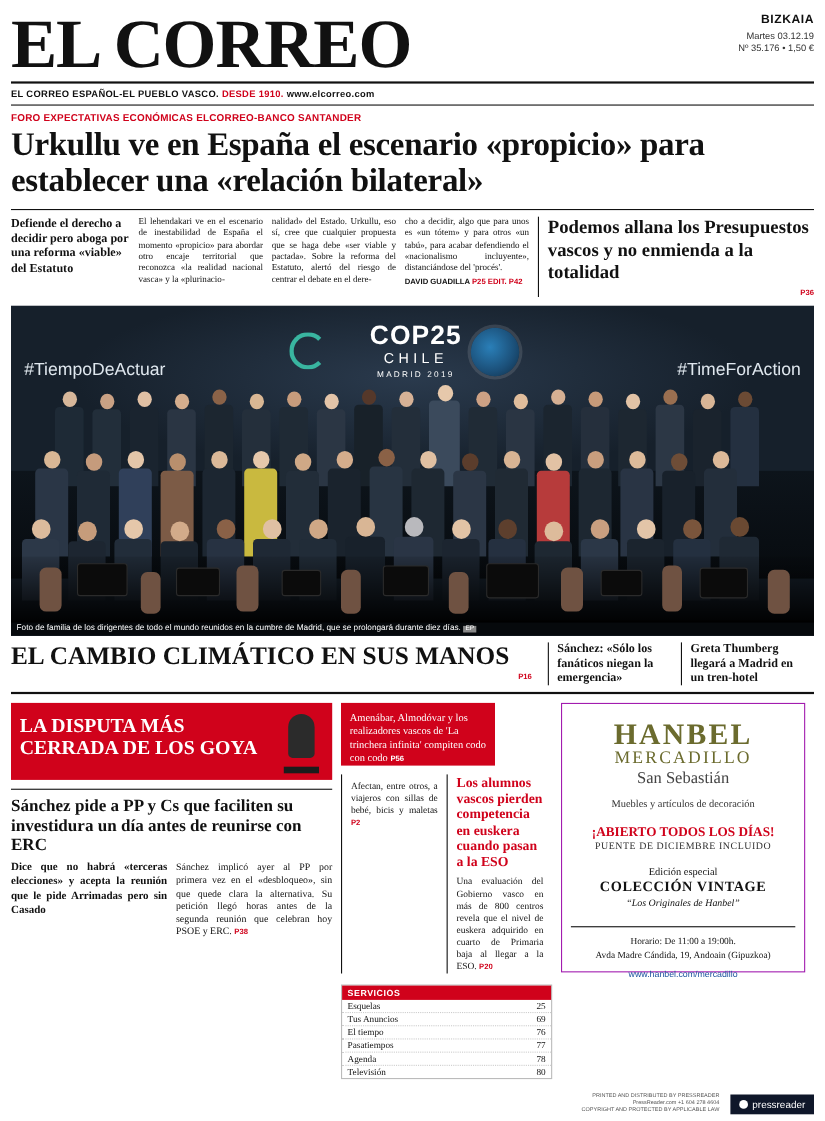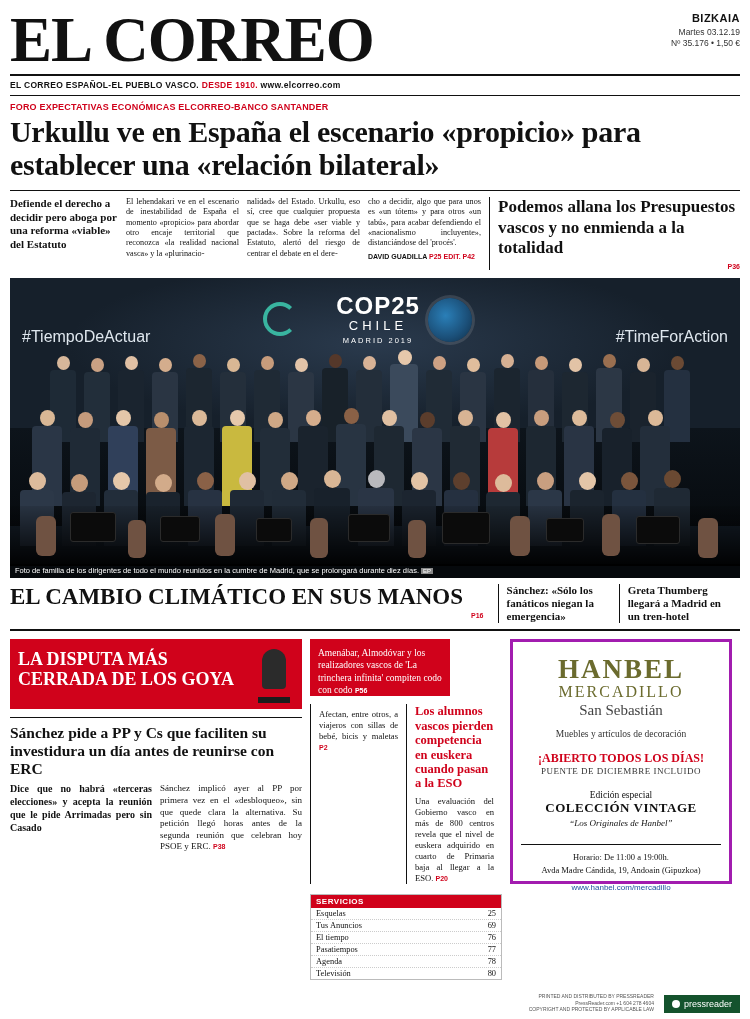--- a/index.html
+++ b/index.html
@@ -148,37 +148,37 @@
   .mid-box { border-left:1px solid #111; padding-left:8px; }
   .mid-head { font-family:"Liberation Serif", serif; font-weight:bold; font-size:12.5px; line-height:1.15; }
   .mid-body { font-family:"Liberation Serif", serif; font-size:8.6px; line-height:1.28; text-align:justify; padding-top:5px; }
   .mid-red { color:#d0021b; font-weight:bold; font-family:"Liberation Serif", serif; font-size:12.5px; line-height:1.15; }
 
   .servicios { margin-top:10px; border:1px solid #bbb; }
   .serv-title { background:#d0021b; color:#fff; font-family:"Liberation Sans", sans-serif; font-size:8px; font-weight:bold; padding:2px 5px; letter-spacing:0.5px; }
   .serv-row { display:flex; justify-content:space-between; font-family:"Liberation Serif", serif; font-size:8.4px; padding:1px 5px; border-bottom:1px dotted #ccc; }
   .serv-row:last-child { border-bottom:none; }
 
-  .hanbel { border:3px solid #a21caf; height:245px; text-align:center; padding:12px 8px; }
+  .hanbel { border:1px solid #a21caf; height:245px; text-align:center; padding:12px 8px; }
   .hanbel-name { font-family:"Liberation Serif", serif; font-size:27px; font-weight:bold; color:#6b6b2e; letter-spacing:2px; }
   .hanbel-sub { font-family:"Liberation Serif", serif; font-size:16px; color:#6b6b2e; letter-spacing:2px; margin-top:-2px; }
   .hanbel-city { font-family:"Liberation Serif", serif; font-size:15px; color:#444; margin-top:1px; }
   .hanbel-line { font-family:"Liberation Serif", serif; font-size:9.5px; color:#333; margin-top:10px; }
   .hanbel-red { font-family:"Liberation Serif", serif; font-size:12px; font-weight:bold; color:#d0021b; margin-top:12px; }
   .hanbel-red2 { font-family:"Liberation Serif", serif; font-size:9px; color:#333; letter-spacing:0.5px; }
   .hanbel-ed { font-family:"Liberation Serif", serif; font-size:9.5px; margin-top:14px; }
   .hanbel-coll { font-family:"Liberation Serif", serif; font-size:13px; font-weight:bold; letter-spacing:0.5px; }
   .hanbel-orig { font-family:"Liberation Serif", serif; font-size:9px; font-style:italic; margin-top:2px; }
   .hanbel-box { border-top:1px solid #111; margin-top:16px; padding-top:6px; font-family:"Liberation Serif", serif; font-size:8.5px; line-height:1.5; }
   .hanbel-url { font-family:"Liberation Sans", sans-serif; font-size:8px; color:#1a4f9c; margin-top:6px; }
 
   
   .footer { position:absolute; left:10px; right:10px; bottom:6px; display:flex; justify-content:flex-end; align-items:flex-end; gap:10px; }
   .foot-txt { font-family:"Liberation Sans", sans-serif; font-size:5px; color:#555; text-align:right; line-height:1.35; }
-  .pressreader { background:#14532d; color:#fff; font-family:"Liberation Sans", sans-serif; font-size:9px; padding:4px 8px; display:flex; align-items:center; gap:4px; }
+  .pressreader { background:#0f172a; color:#fff; font-family:"Liberation Sans", sans-serif; font-size:9px; padding:4px 8px; display:flex; align-items:center; gap:4px; }
   .pr-dot { width:8px; height:8px; background:#fff; border-radius:50%; display:inline-block; }
 </style>
 </head>
 <body>
 
 <div class="page">
 
   <div class="masthead">
     <div class="mast-left">
       <div class="mast-title">EL CORREO</div>

